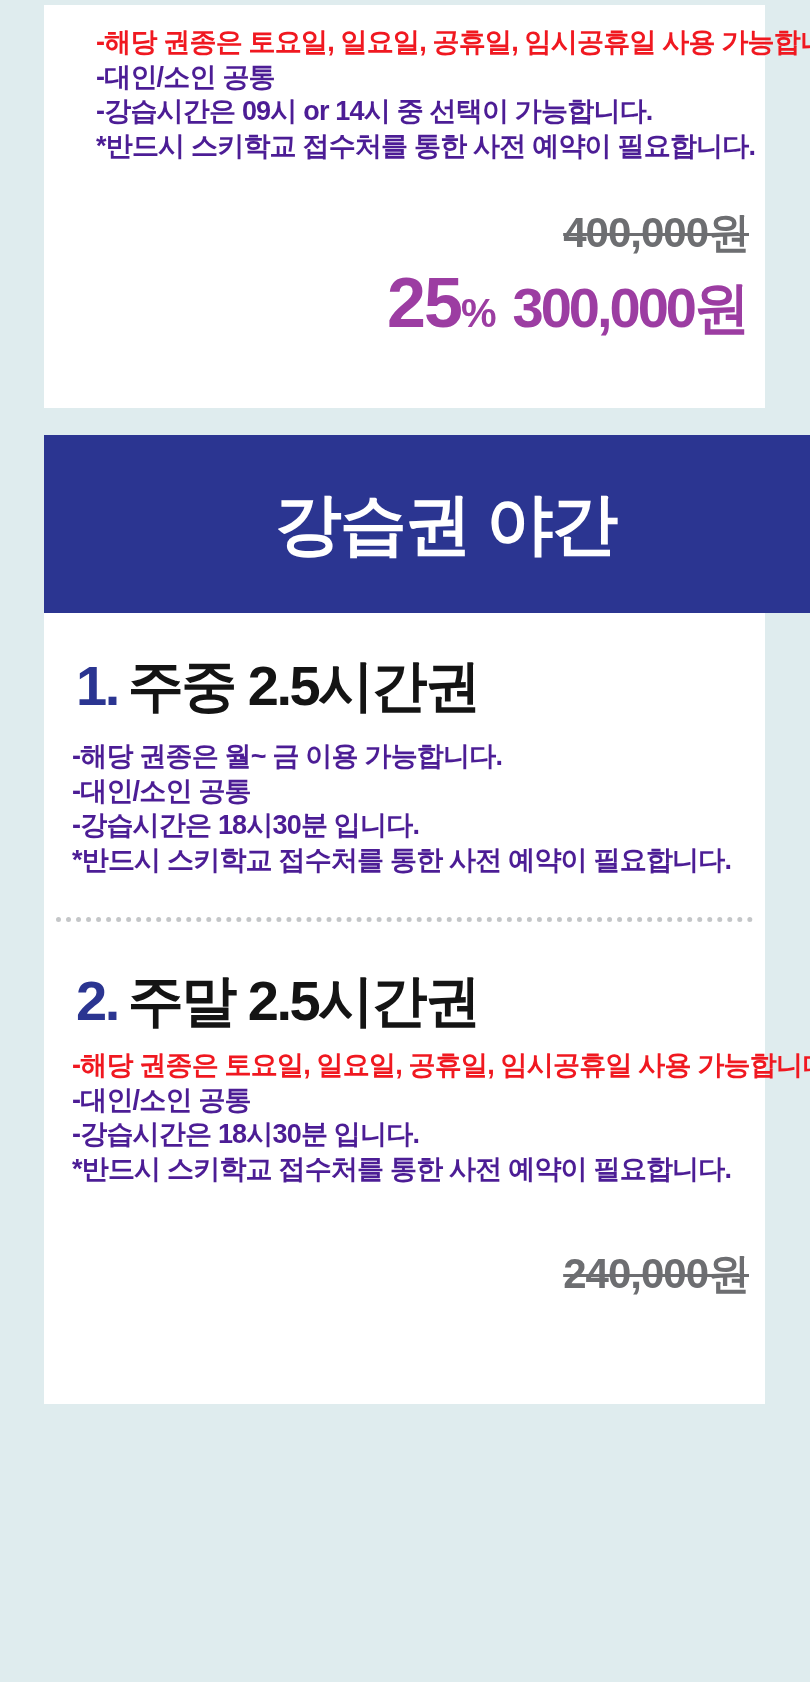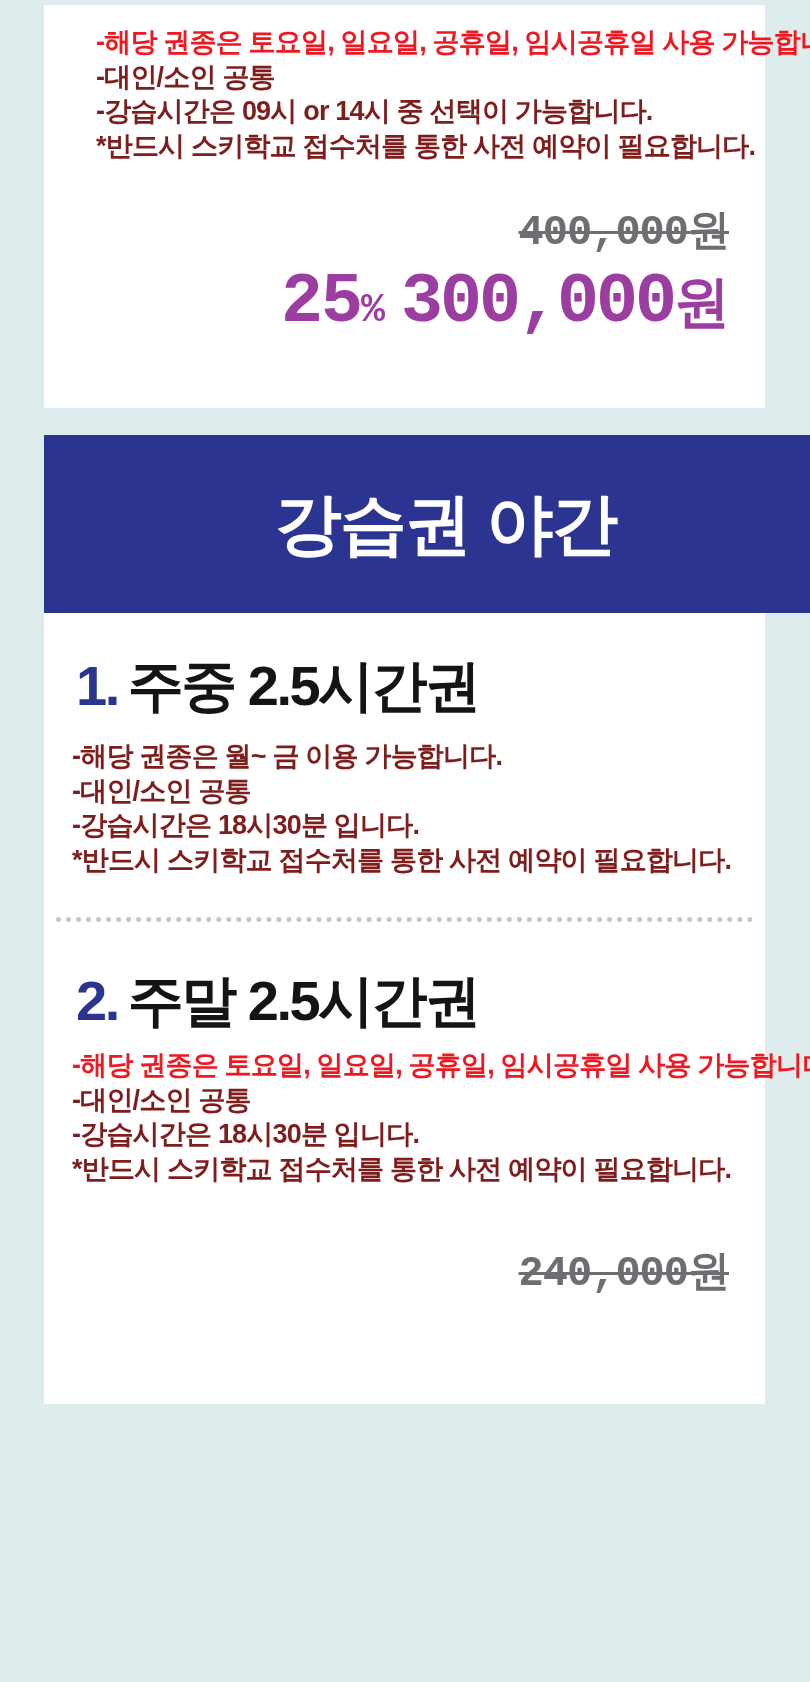--- a/index.html
+++ b/index.html
@@ -38,41 +38,41 @@
     font-weight:900;
     letter-spacing:-2px;
   }
 
   .notes{ padding-left:52px; padding-right:30px; }
   .top-card .notes{ padding-top:20px; }
   .note{
     font-size:27px;
     line-height:34.5px;
     font-weight:600;
-    color:#7f1d1d;
+    color:#4c1d95;
     letter-spacing:-0.8px;
     white-space:nowrap;
   }
   .note.red{ color:#f01820; }
 
-  .price-block{ text-align:right; padding-right:36px;font-family:Liberation Mono, monospace; }
+  .price-block{ text-align:right; padding-right:16px; }
   .orig-price{
     display:inline-block;
     color:#6d6e71;
     font-size:42px;
     font-weight:700;
     letter-spacing:-1px;
     text-decoration:line-through;
     text-decoration-thickness:3px;
     line-height:48px;
   }
   .sale-line{ white-space:nowrap; line-height:92px; }
   .pct-num{ font-size:70px; font-weight:800; letter-spacing:-2px; }
   .pct-sign{ font-size:40px; font-weight:800; }
-  .sale-num{ font-size:70px; font-weight:900; letter-spacing:-3px; }
+  .sale-num{ font-size:56px; font-weight:900; letter-spacing:-3px; }
   .sale-unit{ font-size:56px; font-weight:800; letter-spacing:-1px; }
 
   .purple .pct-num,.purple .pct-sign,.purple .sale-num,.purple .sale-unit{ color:#9c3da2; }
   .blue   .pct-num,.blue   .pct-sign,.blue   .sale-num,.blue   .sale-unit{ color:#2b3591; }
 
   .top-card .price-block{ margin-top:46px; }
   .top-card .pct-group{ margin-right:16px; }
   .night-card .pct-group{ margin-right:44px; }
 
   .item-heading{

